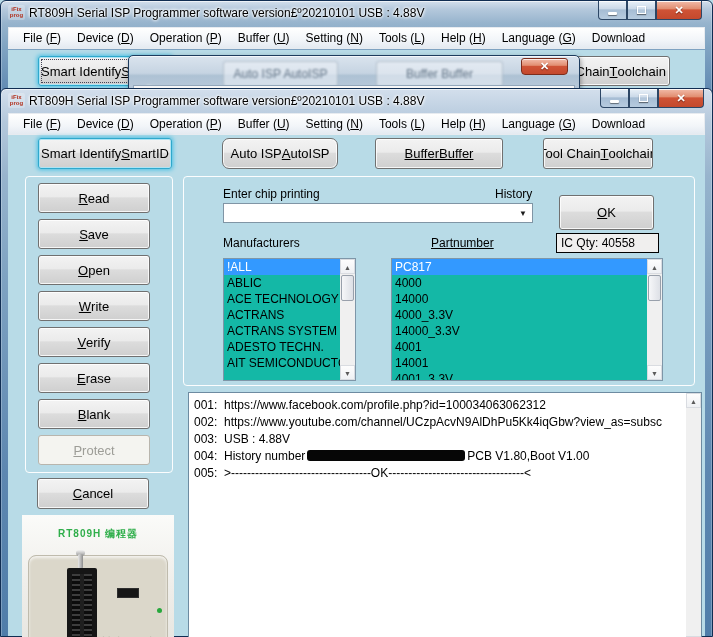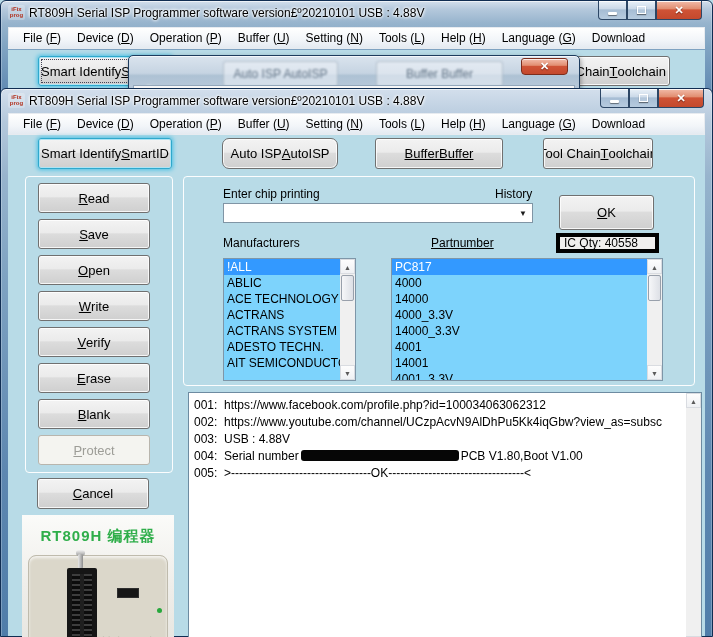--- a/index.html
+++ b/index.html
@@ -95,23 +95,23 @@
   .lab-hist { left:311px; top:10px; }
   .lab-mfr  { left:39px; top:59px; }
   .lab-part { left:247px; top:59px;text-decoration:underline; }
 
   .combo { position:absolute; left:39px; top:26px; width:310px; height:20px; background:#fff; border:1px solid #8095a5; }
   .combo input { position:absolute; inset:0; width:100%; height:100%; border:none; outline:none; padding:0 18px 0 3px; font-size:12px; background:transparent; font-family:"Liberation Sans",sans-serif; }
   .combo-arrow { position:absolute; right:5px; top:5px; font-size:8px; color:#1a1a1a; }
 
   .ok-btn { left:375px; top:18px; width:95px; height:35px; }
   .icqty { position:absolute; left:372px; top:56px; width:103px; height:20px; background:#f0efee;
-    border:4px solid #000000; font-size:12px; color:#000; display:flex; align-items:center; padding-left:4px; }
-
-  .listwrap { position:absolute; background:#7dd3fc; border:1px solid #7e96a8; overflow:hidden; }
+    border:1px solid #000000; font-size:12px; color:#000; display:flex; align-items:center; padding-left:4px; }
+
+  .listwrap { position:absolute; background:#14b8a6; border:1px solid #7e96a8; overflow:hidden; }
   .lw-mfr  { left:39px;  top:81px; width:133px; height:123px; }
   .lw-part { left:207px; top:81px; width:272px; height:123px; }
   .list-items { position:absolute; inset:0; right:15px; overflow:hidden; }
   .list-item { height:16px; line-height:16px; font-size:12px; padding-left:3px; white-space:nowrap; color:#000; }
   .list-item.selected { background:#3399ff; color:#fff; }
 
   .vscroll { position:absolute; top:0; right:0; bottom:0; width:15px; background:#f0f0f0; }
   .sb-btn { position:absolute; left:0; width:15px; height:15px; text-align:center; line-height:15px;
     font-size:7px; color:#5a5a5a; background:linear-gradient(180deg,#fdfdfd,#eff1f4);
     border:1px solid #d9dce1; }
@@ -125,21 +125,21 @@
   .log-line { height:17px; line-height:17px; font-size:12px; color:#000; white-space:nowrap; overflow:hidden; }
   .log-num { display:inline-block; width:30px; }
   .redact-bar { display:none; }
   .log-line.redacted .redact-bar { display:inline-block; width:158px; height:11px; background:#060606;
     border-radius:3px; vertical-align:-1px; margin:0 2px; }
 
   
   .photo { position:absolute; left:14px; top:380px; width:152px; height:175px; overflow:hidden;
     background:linear-gradient(180deg,#fbfbf9 0%,#efeeea 40%,#e2e0d9 100%); }
   .photo-caption { position:absolute; left:0; right:0; top:12px; text-align:center;
-    font-size:15px; font-weight:bold; color:#2fae4a; letter-spacing:1px; }
+    font-size:10px; font-weight:bold; color:#2fae4a; letter-spacing:1px; }
   .device-body { position:absolute; left:6px; right:6px; top:40px; bottom:-10px;
     background:#dbd7ca; border:1px solid #bfbbad; border-radius:8px 8px 0 0;
     box-shadow:inset 0 2px 3px rgba(255,255,255,.7); }
   .zif-socket { position:absolute; left:38px; top:12px; width:30px; bottom:0; background:#151515; border-radius:2px; }
   .zif-inner { position:absolute; left:5px; right:5px; top:6px; bottom:4px;
     background:repeating-linear-gradient(180deg,#3d3d3d 0 2px,#0c0c0c 2px 5px); }
   .zif-slot { position:absolute; left:13px; top:6px; bottom:4px; width:4px; background:#1f1f1f; }
   .zif-lever { position:absolute; left:49px; top:-2px; width:5px; height:15px;
     background:linear-gradient(90deg,#e8e8e8,#8d8d8d); border-radius:2px; }
   .zif-knob { position:absolute; left:47px; top:-6px; width:9px; height:6px;
@@ -305,21 +305,21 @@
           </div>
         </div>
       </div>
 
       <div class="logbox">
         <div class="log-lines">
 
         <div class="log-line"><span class="log-num">001:</span><span class="log-text">https://www.facebook.com/profile.php?id=100034063062312</span><span class="log-pre"></span><span class="log-post"></span></div>
             <div class="log-line"><span class="log-num">002:</span><span class="log-text">https://www.youtube.com/channel/UCzpAcvN9AlDhPu5Kk4iqGbw?view_as=subsc</span><span class="log-pre"></span><span class="log-post"></span></div>
             <div class="log-line"><span class="log-num">003:</span><span class="log-text">USB : 4.88V</span><span class="log-pre"></span><span class="log-post"></span></div>
-            <div class="log-line redacted"><span class="log-num">004:</span><span class="log-text"></span><span class="log-pre">Serial number</span><span class="redact-bar"></span><span class="log-post">PCB V1.80,Boot V1.00</span></div>
+            <div class="log-line redacted"><span class="log-num">004:</span><span class="log-text"></span><span class="log-pre">History number</span><span class="redact-bar"></span><span class="log-post">PCB V1.80,Boot V1.00</span></div>
             <div class="log-line"><span class="log-num">005:</span><span class="log-text">&gt;-----------------------------------OK----------------------------------&lt;</span><span class="log-pre"></span><span class="log-post"></span></div>
           </div>
         <div class="vscroll">
           <div class="sb-btn sb-up">▲</div>
           <div class="sb-btn sb-down">▼</div>
         </div>
       </div>
 
       <div class="photo">
         <div class="photo-caption">RT809H 编程器</div>

